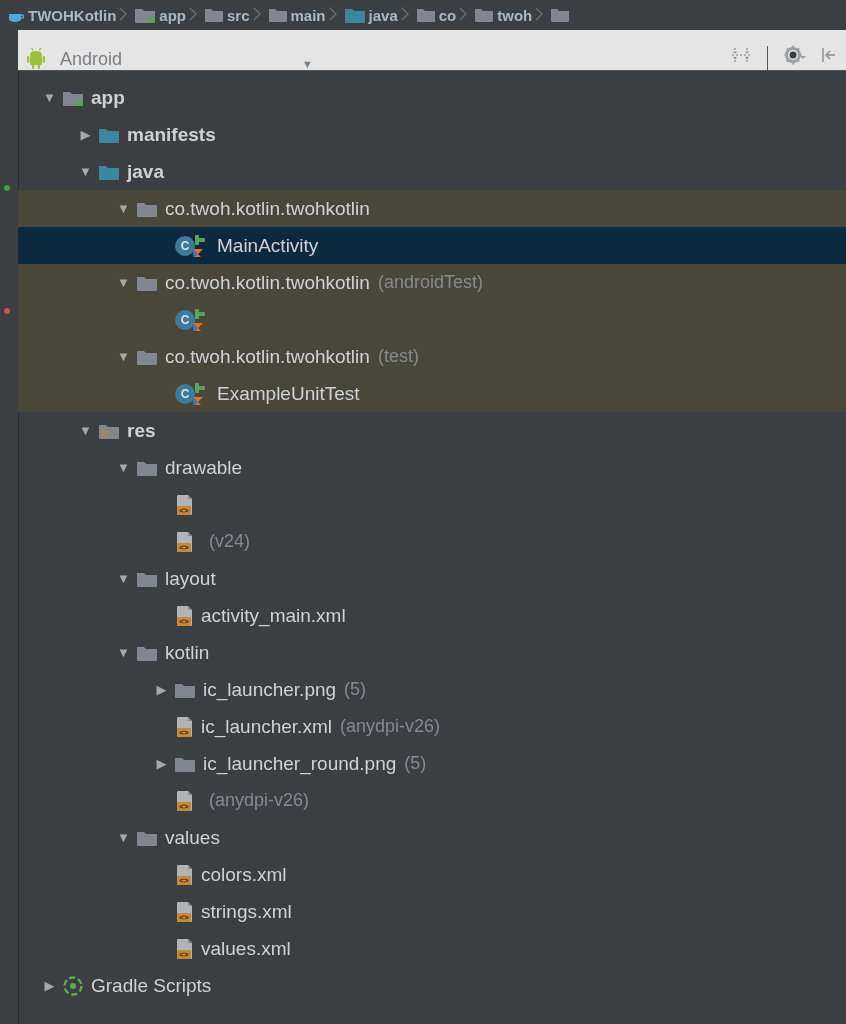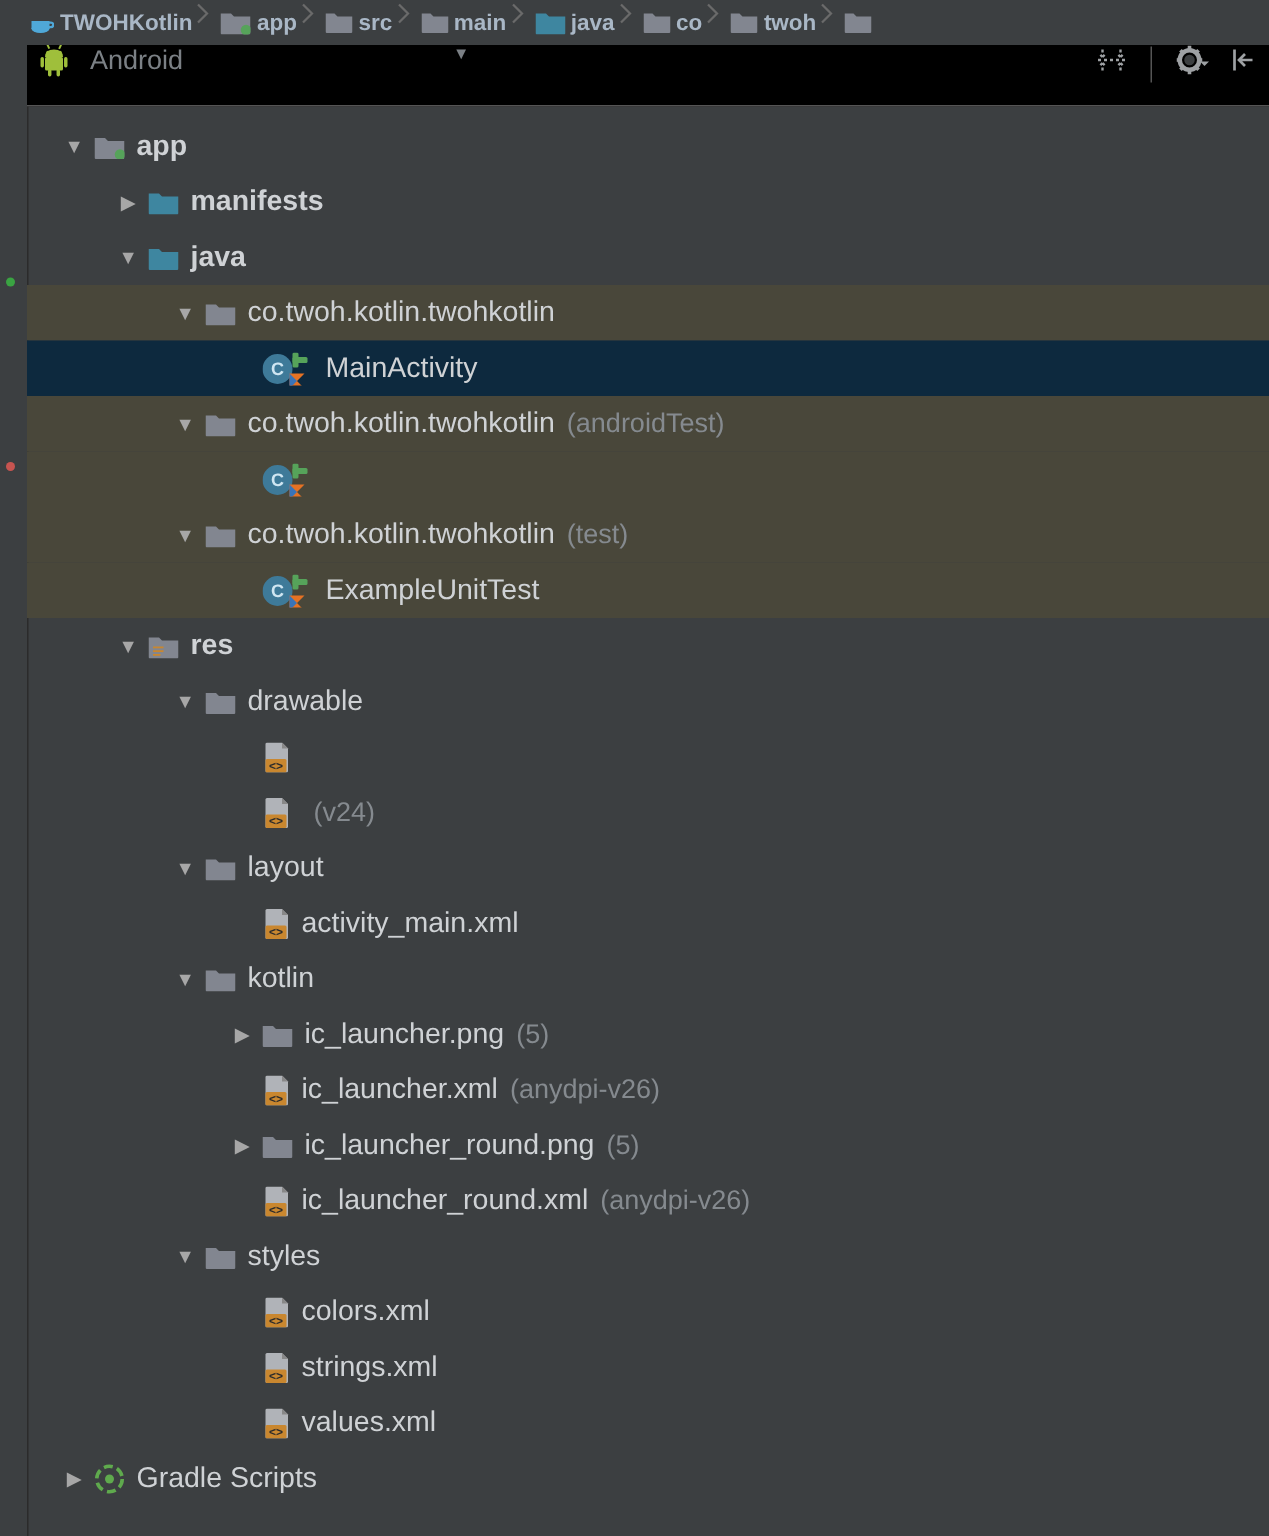--- a/index.html
+++ b/index.html
@@ -1,20 +1,20 @@
 <!DOCTYPE html>
 <html><head>
 <meta charset="utf-8">
 <style>
 html,body{margin:0;padding:0;width:846px;height:1024px;background:#3c3f41;color:#bbbbbb;font-family:"Helvetica Neue",Arial,sans-serif;font-size:18px;overflow:hidden}
-.breadcrumb{display:flex;height:30px;background:#3c3f41;border-bottom:1px solid #2b2b2b;padding-left:20px;overflow:hidden;white-space:nowrap}
+.breadcrumb{display:flex;align-items:center;height:30px;background:#3c3f41;border-bottom:1px solid #2b2b2b;padding-left:8px;overflow:hidden;white-space:nowrap}
 .breadcrumb .crumb{display:flex;align-items:center;color:#a9b7c6;font-size:15px;font-weight:600}
 .breadcrumb .sep{margin:0 3px;color:#6a6a6a}
 .breadcrumb svg{margin-right:4px}
-.toolbar{display:flex;align-items:flex-start;height:40px;background:#000000;border-bottom:1px solid #555;padding:0 8px}
+.toolbar{display:flex;align-items:flex-end;height:40px;background:#e5e5e5;border-bottom:1px solid #555;padding:0 8px}
 .toolbar .label{color:#7b8085;margin-left:6px;font-size:18px}
 .toolbar .right-icons{margin-left:auto;display:flex;align-items:center;gap:14px}
 .toolbar .divider{width:1px;height:24px;background:#555;margin:0 2px}
 .tree{padding:8px 0 0 0}
 .row{display:flex;align-items:center;height:37px;white-space:nowrap}
 .row.selected{background:#0d293e}
 .row.test-bg{background:#49473a}
 .indent0{padding-left:24px}
 .indent1{padding-left:60px}
 .indent2{padding-left:98px}
@@ -374,31 +374,30 @@
       <div class="row indent3">
         <span class="arrow"></span>
         <span class="icon-slot">
           <svg width="18" height="20" viewBox="0 0 18 20">
             <path d="M3 0h10l4 4v15a1 1 0 0 1-1 1H3a1 1 0 0 1-1-1V1a1 1 0 0 1 1-1z" fill="#b0b3b8"></path>
             <path d="M13 0v4h4z" fill="#888"></path>
             <rect x="2" y="11" width="14" height="9" rx="1" fill="#c9872f"></rect>
             <text x="9" y="18" text-anchor="middle" fill="#2b2b2b" font-size="8" font-family="Arial" font-weight="bold">&lt;&gt;</text>
           </svg>
         </span>
-        <span class="name">ic_launcher_round.xml</span>
         <span class="suffix">(anydpi-v26)</span>
       </div>
       <div class="row indent2">
         <span class="arrow">▼</span>
         <span class="icon-slot">
           <svg width="20" height="16" viewBox="0 0 20 16">
             <path d="M0 2h7l2 2h11v11a1 1 0 0 1-1 1H1a1 1 0 0 1-1-1z" fill="#828690"></path>
           </svg>
         </span>
-        <span class="name">styles</span>
+        <span class="name">values</span>
       </div>
       <div class="row indent3">
         <span class="arrow"></span>
         <span class="icon-slot">
           <svg width="18" height="20" viewBox="0 0 18 20">
             <path d="M3 0h10l4 4v15a1 1 0 0 1-1 1H3a1 1 0 0 1-1-1V1a1 1 0 0 1 1-1z" fill="#b0b3b8"></path>
             <path d="M13 0v4h4z" fill="#888"></path>
             <rect x="2" y="11" width="14" height="9" rx="1" fill="#c9872f"></rect>
             <text x="9" y="18" text-anchor="middle" fill="#2b2b2b" font-size="8" font-family="Arial" font-weight="bold">&lt;&gt;</text>
           </svg>

